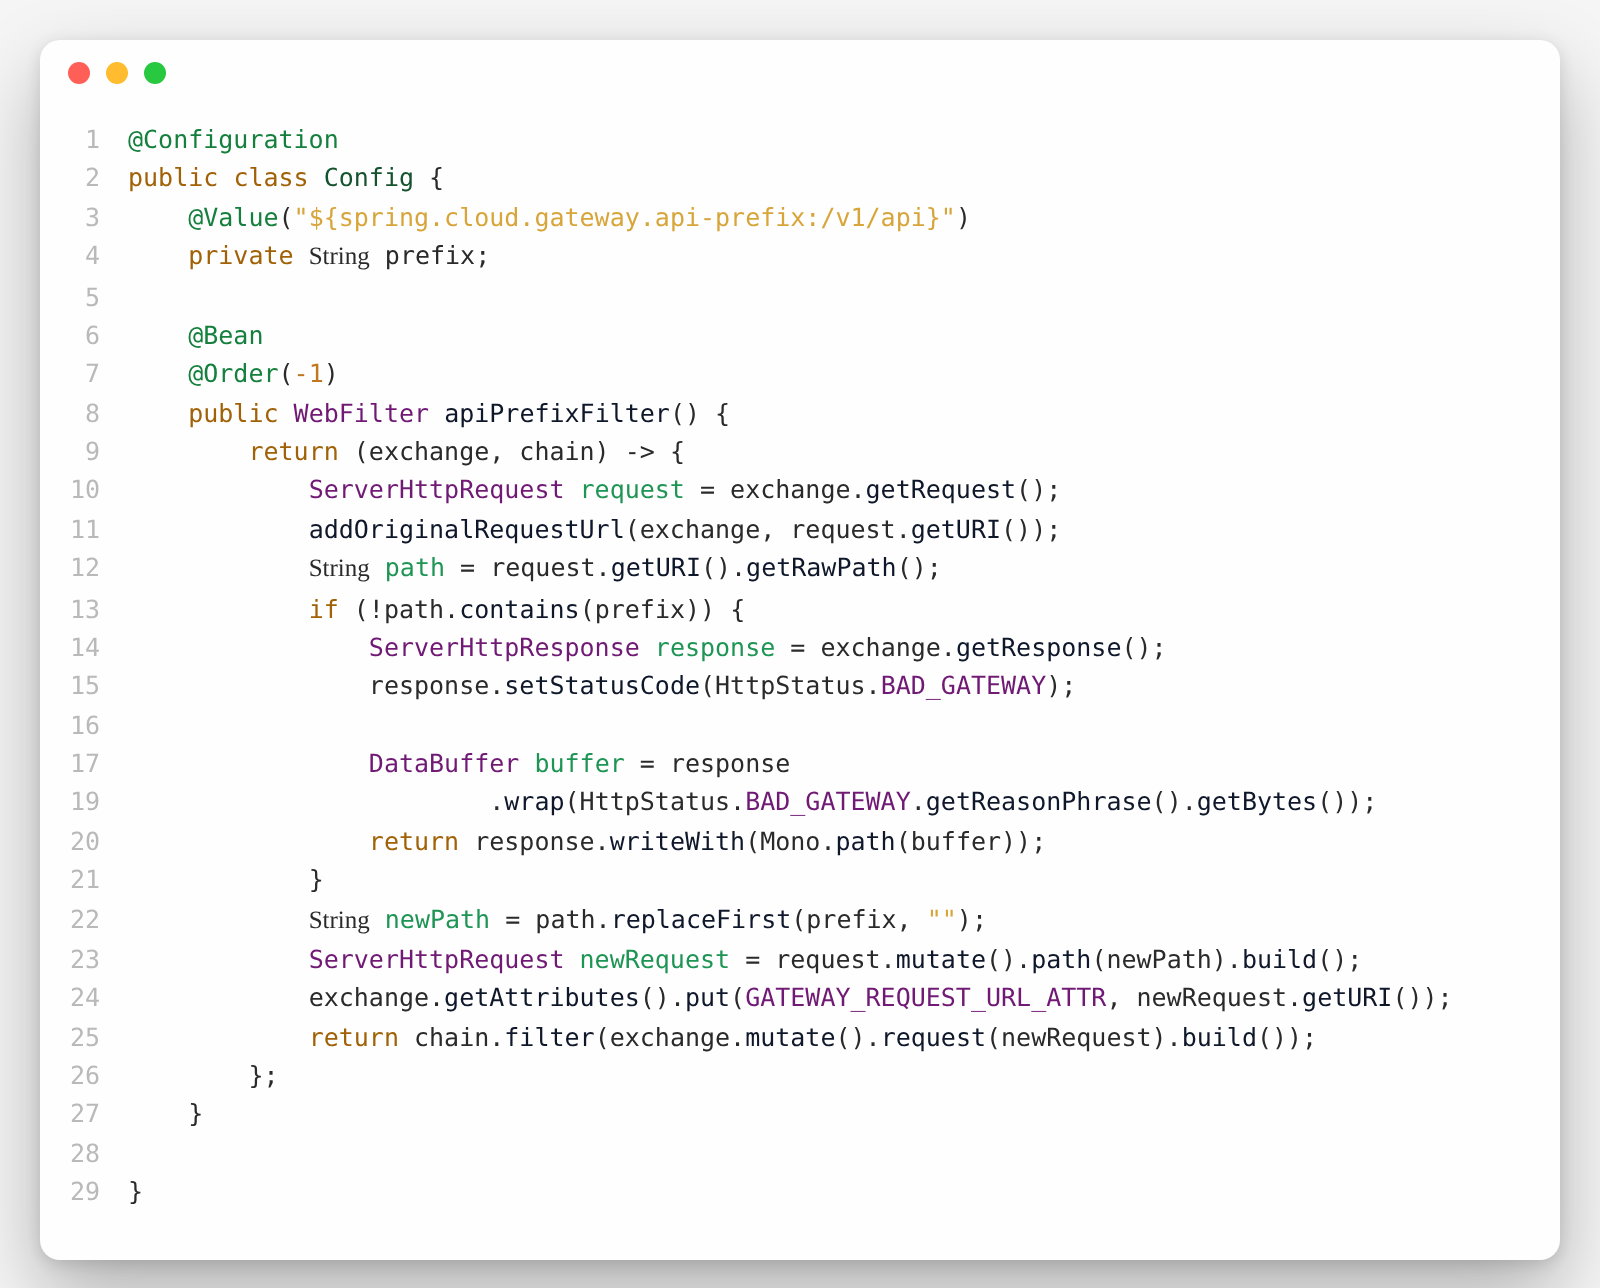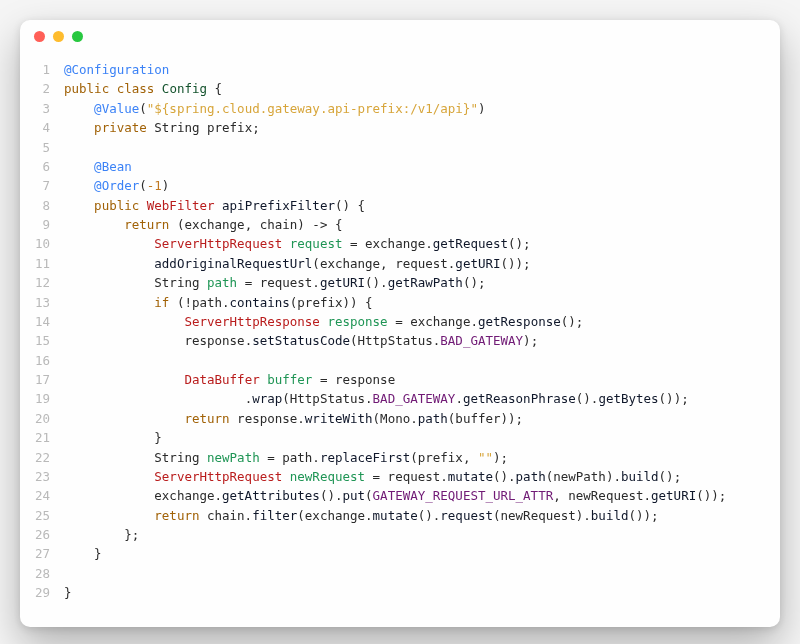--- a/index.html
+++ b/index.html
@@ -50,29 +50,29 @@
     text-align: right;
     padding-right: 14px;
     color: #b9b9b9;
     user-select: none;
     flex-shrink: 0;
   }
   .code {
     flex: 1;
     color: #2a2a2a;
   }
-  .tok-ann { color: #3b82f6; }
+  .tok-ann { color: #15803d; }
   .tok-kw { color: #a16207; }
-  .tok-type { color: #b91c1c; }
+  .tok-type { color: #701a75; }
   .tok-classname { color: #14532d; }
   .tok-str { color: #d7a53a; }
   .tok-num { color: #c07820; }
   .tok-fn { color: #0f172a; }
   .tok-id { color: #1f9555; }
-  .tok-var { color: #2a2a2a; }
+  .tok-var { color: #2a2a2a; font-family: Liberation Serif, serif; }
   .tok-const { color: #701a75; }
 </style>
 </head>
 <body>
 
 <div class="window">
   <div class="titlebar">
     <div class="traffic-dot dot-close"></div>
     <div class="traffic-dot dot-min"></div>
     <div class="traffic-dot dot-max"></div>

